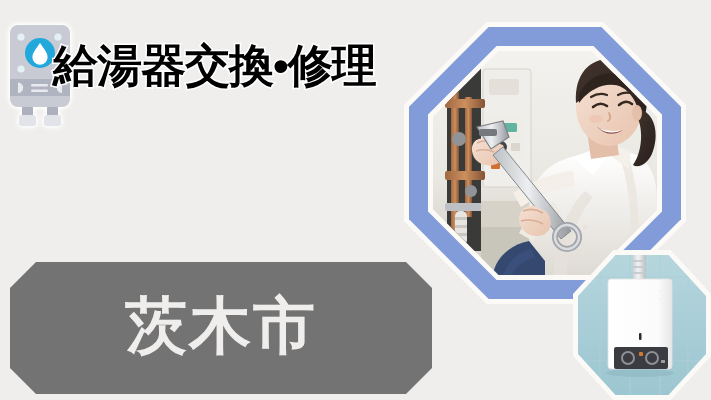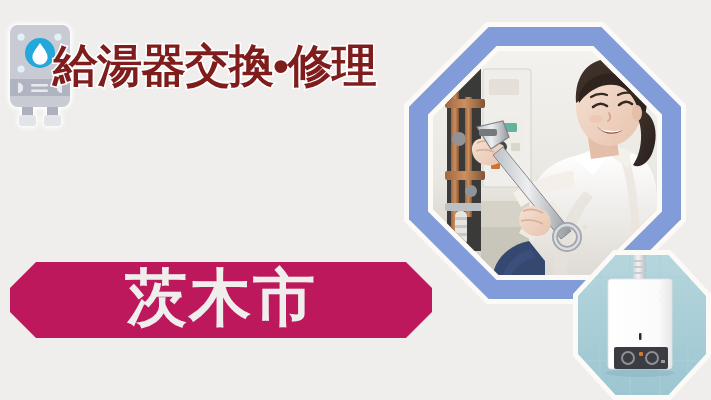--- a/index.html
+++ b/index.html
@@ -26,21 +26,21 @@
     filter: drop-shadow(0 0 2.5px #ffffff) drop-shadow(0 0 2.5px #ffffff);
   }
 
   
   .headline-1 {
     position:absolute;
     left:53px; top:43px;
     font-size:45px;
     line-height:1;
     font-weight:bold;
-    color:#7f1d1d;
+    color:#000000;
     letter-spacing:-1px;
     white-space:nowrap;
     -webkit-text-stroke:3px #ffffff;
     paint-order:stroke fill;
     z-index:4;
   }
   .headline-2-wrap {
     position:absolute;
     left:4px; top:118px;
     width:402px; height:72px;
@@ -65,22 +65,22 @@
     white-space:nowrap;
     -webkit-text-stroke:4px #ffffff;
     paint-order:stroke fill;
     z-index:2;
   }
 
   
   .city-banner {
     position:absolute;
     left:10px; top:262px;
-    width:422px; height:76px;
-    background:#be185d;
+    width:422px; height:132px;
+    background:#737373;
     clip-path: polygon(
       26px 0, calc(100% - 26px) 0,
       100% 26px, 100% calc(100% - 26px),
       calc(100% - 26px) 100%, 26px 100%,
       0 calc(100% - 26px), 0 26px);
     z-index:3;
     display:flex;
     align-items:center;
     justify-content:center;
   }

